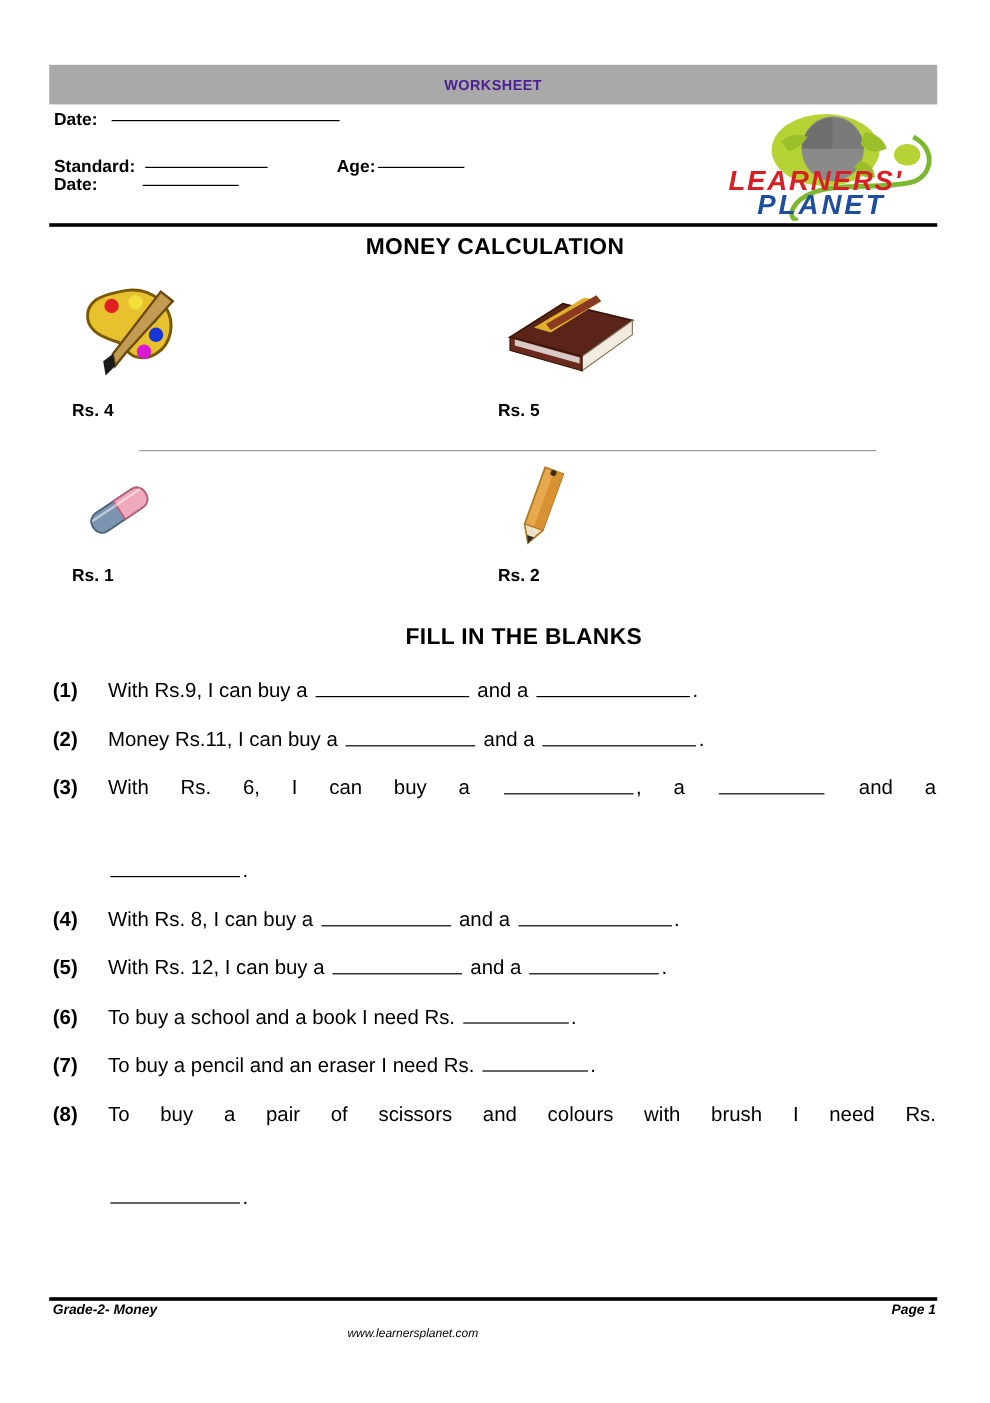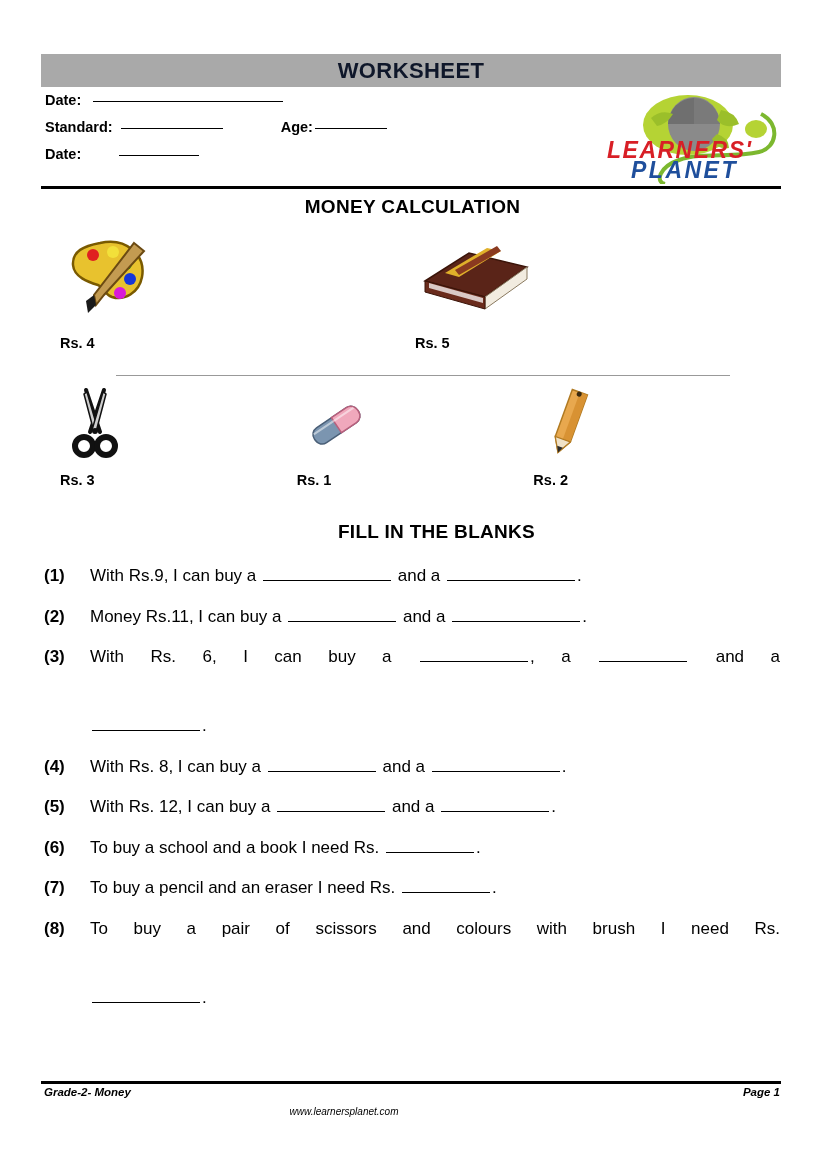--- a/index.html
+++ b/index.html
@@ -24,24 +24,24 @@
     left: 41px;
     top: 54px;
     width: 740px;
     height: 33px;
     background: #a9a9a9;
     display: flex;
     align-items: center;
     justify-content: center;
   }
   .worksheet-bar-title {
-    font-size: 22px;
+    font-size: 12px;
     font-weight: bold;
     letter-spacing: 0.4px;
-    color: #0f172a;
+    color: #4c1d95;
   }
 
   .meta {
     position: absolute;
     left: 45px;
     top: 92px;
     width: 560px;
   }
   .meta-row {
     display: flex;
@@ -57,21 +57,21 @@
     display: inline-block;
     border-bottom: 1.6px solid #000;
     height: 1px;
     position: relative;
     top: -3px;
   }
   .rule-name   { width: 190px; margin-left: 12px; }
   .rule-std    { width: 102px; margin-left: 8px; }
   .rule-age    { width: 72px;  margin-left: 2px; }
   .rule-date   { width: 80px;  margin-left: 38px; }
-  .gap-age     { margin-left: 58px; }
+  .gap-age     { margin-left: 58px; margin-top: 12px; }
 
   
   .logo {
     position: absolute;
     left: 593px;
     top: 88px;
     width: 190px;
     height: 96px;
   }
   .logo svg { display: block; }
@@ -283,34 +283,20 @@
       </div>
     </div>
   </div>
 
   <div class="items-divider"></div>
 
   <div class="items items-row2">
     <div class="item-row">
       <div class="item-cell">
         <div class="item-art item-art-small">
-          <svg width="70" height="76" viewBox="0 0 70 76">
-            <path d="M26 4 L40 46" stroke="#111" stroke-width="4" fill="none" stroke-linecap="round"></path>
-            <path d="M44 4 L30 46" stroke="#111" stroke-width="4" fill="none" stroke-linecap="round"></path>
-            <path d="M27 6 L38 44 L34 46 L24 8 Z" fill="#cfcfcf" stroke="#111" stroke-width="1.5"></path>
-            <path d="M43 6 L32 44 L36 46 L46 8 Z" fill="#cfcfcf" stroke="#111" stroke-width="1.5"></path>
-            <circle cx="24" cy="60" r="9" fill="none" stroke="#111" stroke-width="6"></circle>
-            <circle cx="46" cy="60" r="9" fill="none" stroke="#111" stroke-width="6"></circle>
-            <circle cx="35" cy="45" r="3" fill="#111"></circle>
-          </svg>
-        </div>
-        <div class="item-price">Rs. 3</div>
-      </div>
-      <div class="item-cell">
-        <div class="item-art item-art-small">
           <svg width="80" height="76" viewBox="0 0 80 76">
             <g transform="rotate(-34 40 40)">
               <rect x="14" y="30" width="52" height="18" rx="8" fill="#7b95b0" stroke="#4a5f77" stroke-width="1.5"></rect>
               <path d="M40 30 h18 a8 8 0 0 1 8 8 v2 a8 8 0 0 1 -8 8 h-18 z" fill="#f0a8bc" stroke="#b8607c" stroke-width="1.5"></path>
               <path d="M16 34 h48" stroke="#ffffff" stroke-width="2" opacity="0.5"></path>
             </g>
           </svg>
         </div>
         <div class="item-price">Rs. 1</div>
       </div>

